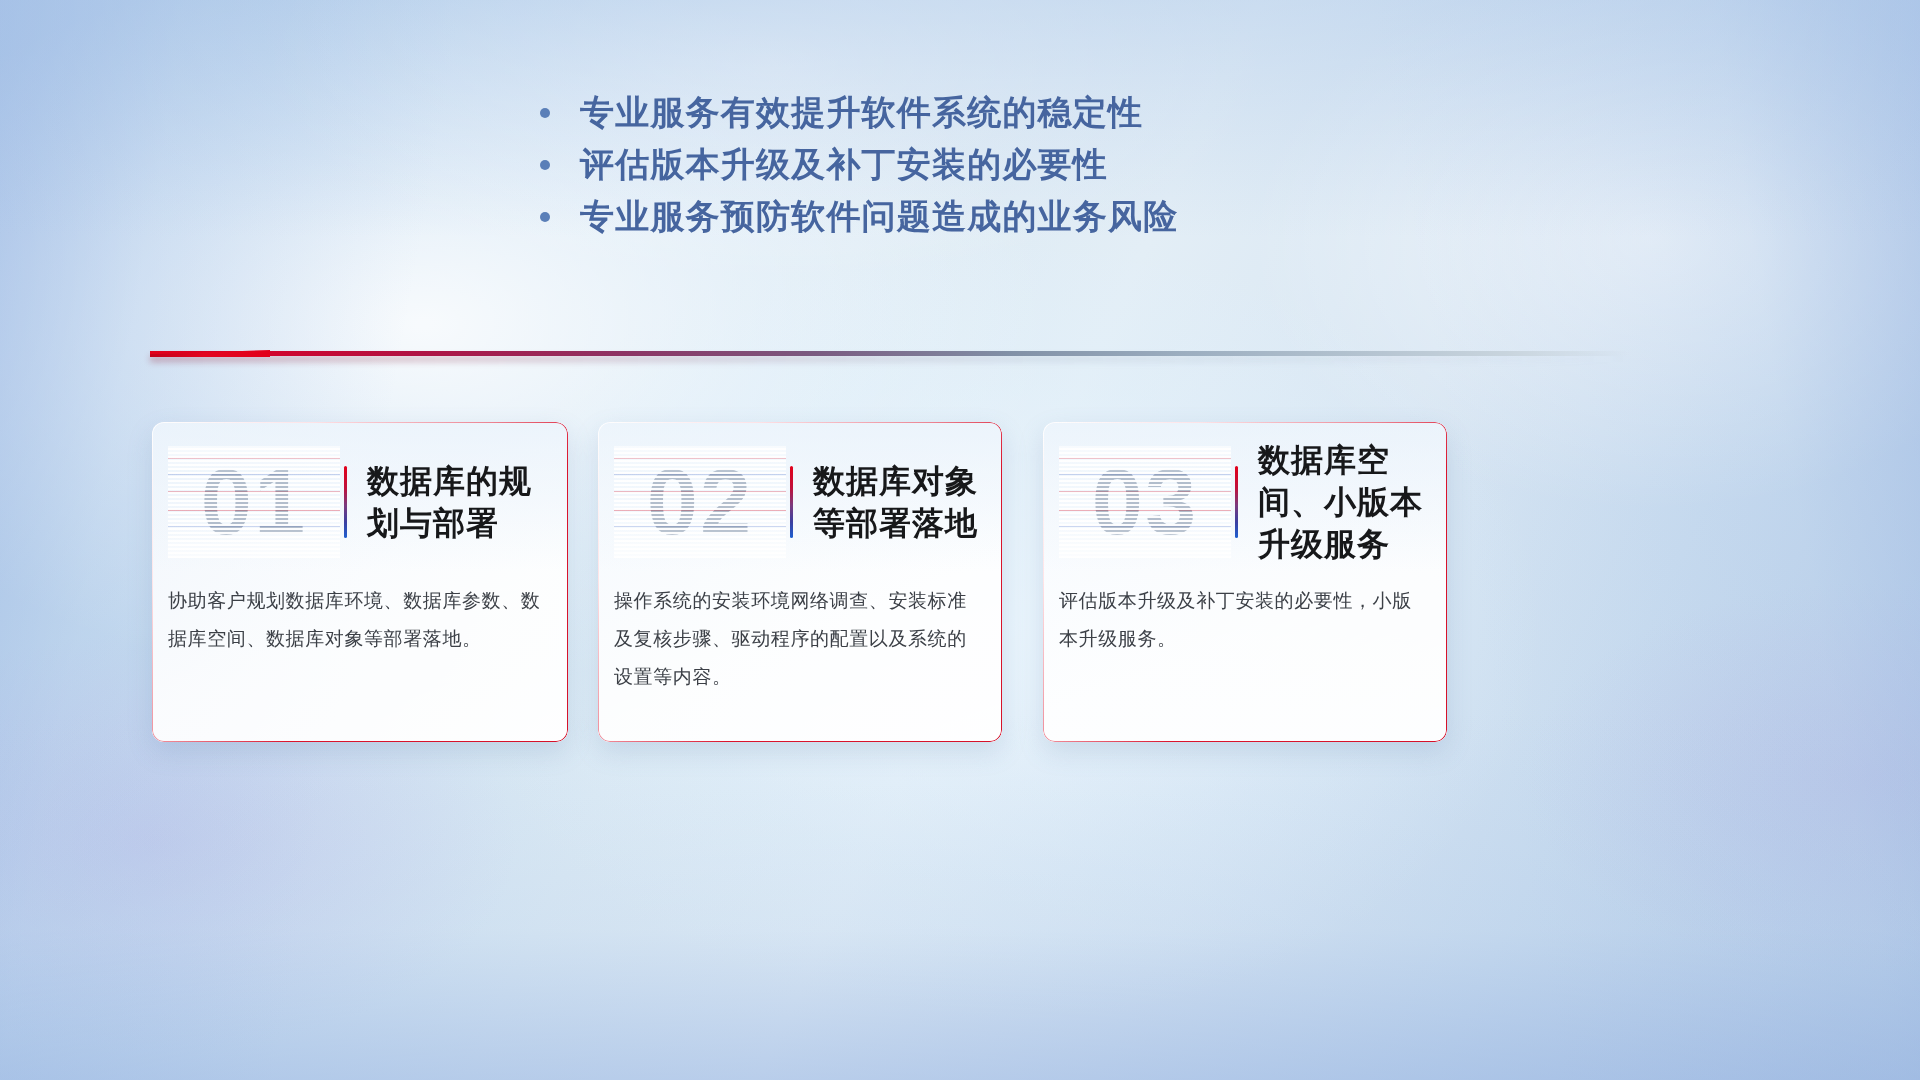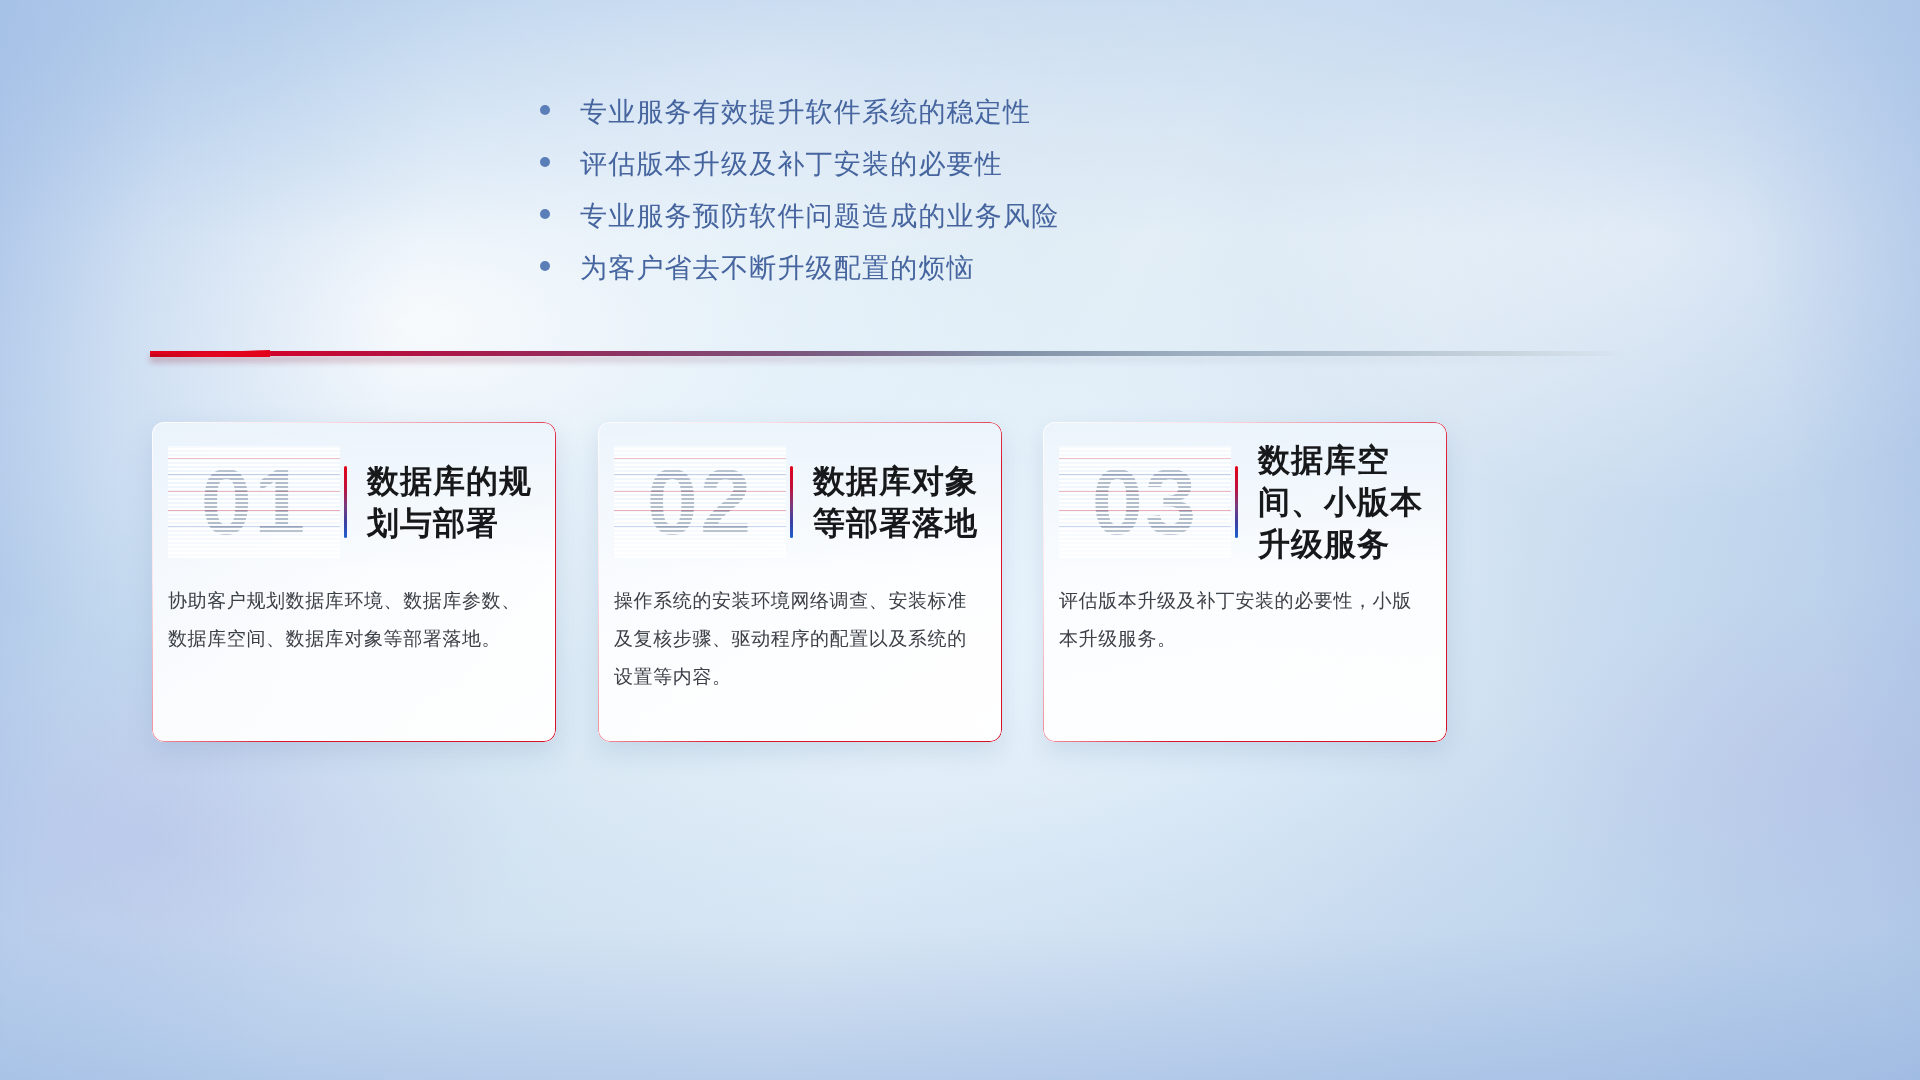--- a/index.html
+++ b/index.html
@@ -67,21 +67,21 @@
   }
   .bullet-row{
     display:flex;align-items:baseline;height:52px;margin-bottom:0;
   }
   .bullet-dot{
     width:10px;height:10px;border-radius:50%;
     background:#5a7fb8;flex:0 0 auto;margin-right:30px;
     position:relative;top:-6px;
   }
   .bullet-text{
-    font-size:27px;font-weight:400;color:#46659f;letter-spacing:1.2px;
+    font-size:34px;font-weight:700;color:#46659f;letter-spacing:1.2px;
     line-height:52px;white-space:nowrap;
   }
 
   
   #divider{position:absolute;left:150px;top:344px;width:1480px;height:20px;}
   .div-main{
     position:absolute;left:0;top:7px;width:100%;height:5px;
     background:linear-gradient(90deg,
       #e2001a 0%, #d4022a 7%, #b01344 18%, #8d3464 32%,
       #7a5a80 45%, #8190a6 58%, #9caec0 70%, #b4c3d0 82%,
@@ -203,35 +203,31 @@
     <span class="bullet-text">专业服务有效提升软件系统的稳定性</span>
   </div>
   <div class="bullet-row">
     <span class="bullet-dot"></span>
     <span class="bullet-text">评估版本升级及补丁安装的必要性</span>
   </div>
   <div class="bullet-row">
     <span class="bullet-dot"></span>
     <span class="bullet-text">专业服务预防软件问题造成的业务风险</span>
   </div>
-  <div class="bullet-row">
-    <span class="bullet-dot"></span>
-    <span class="bullet-text">为客户省去不断升级配置的烦恼</span>
-  </div>
 </div>
 
 <div id="divider">
   <div class="div-shadow"></div>
   <div class="div-main"></div>
   <div class="div-tip"></div>
 </div>
 
 <div id="cards">
 
-  <div class="card" style="left:152px;">
+  <div class="card" style="left:152px;padding-left:12px;">
     <div class="card-inner-sheen"></div>
     <div class="card-border"></div>
     <div class="card-head">
       <div class="num-wrap">
         <div class="num-ghost">01</div>
         <div class="num-tintline"></div>
         <div class="num-scan"></div>
         <div class="num-fade"></div>
       </div>
       <div class="vrule"></div>

